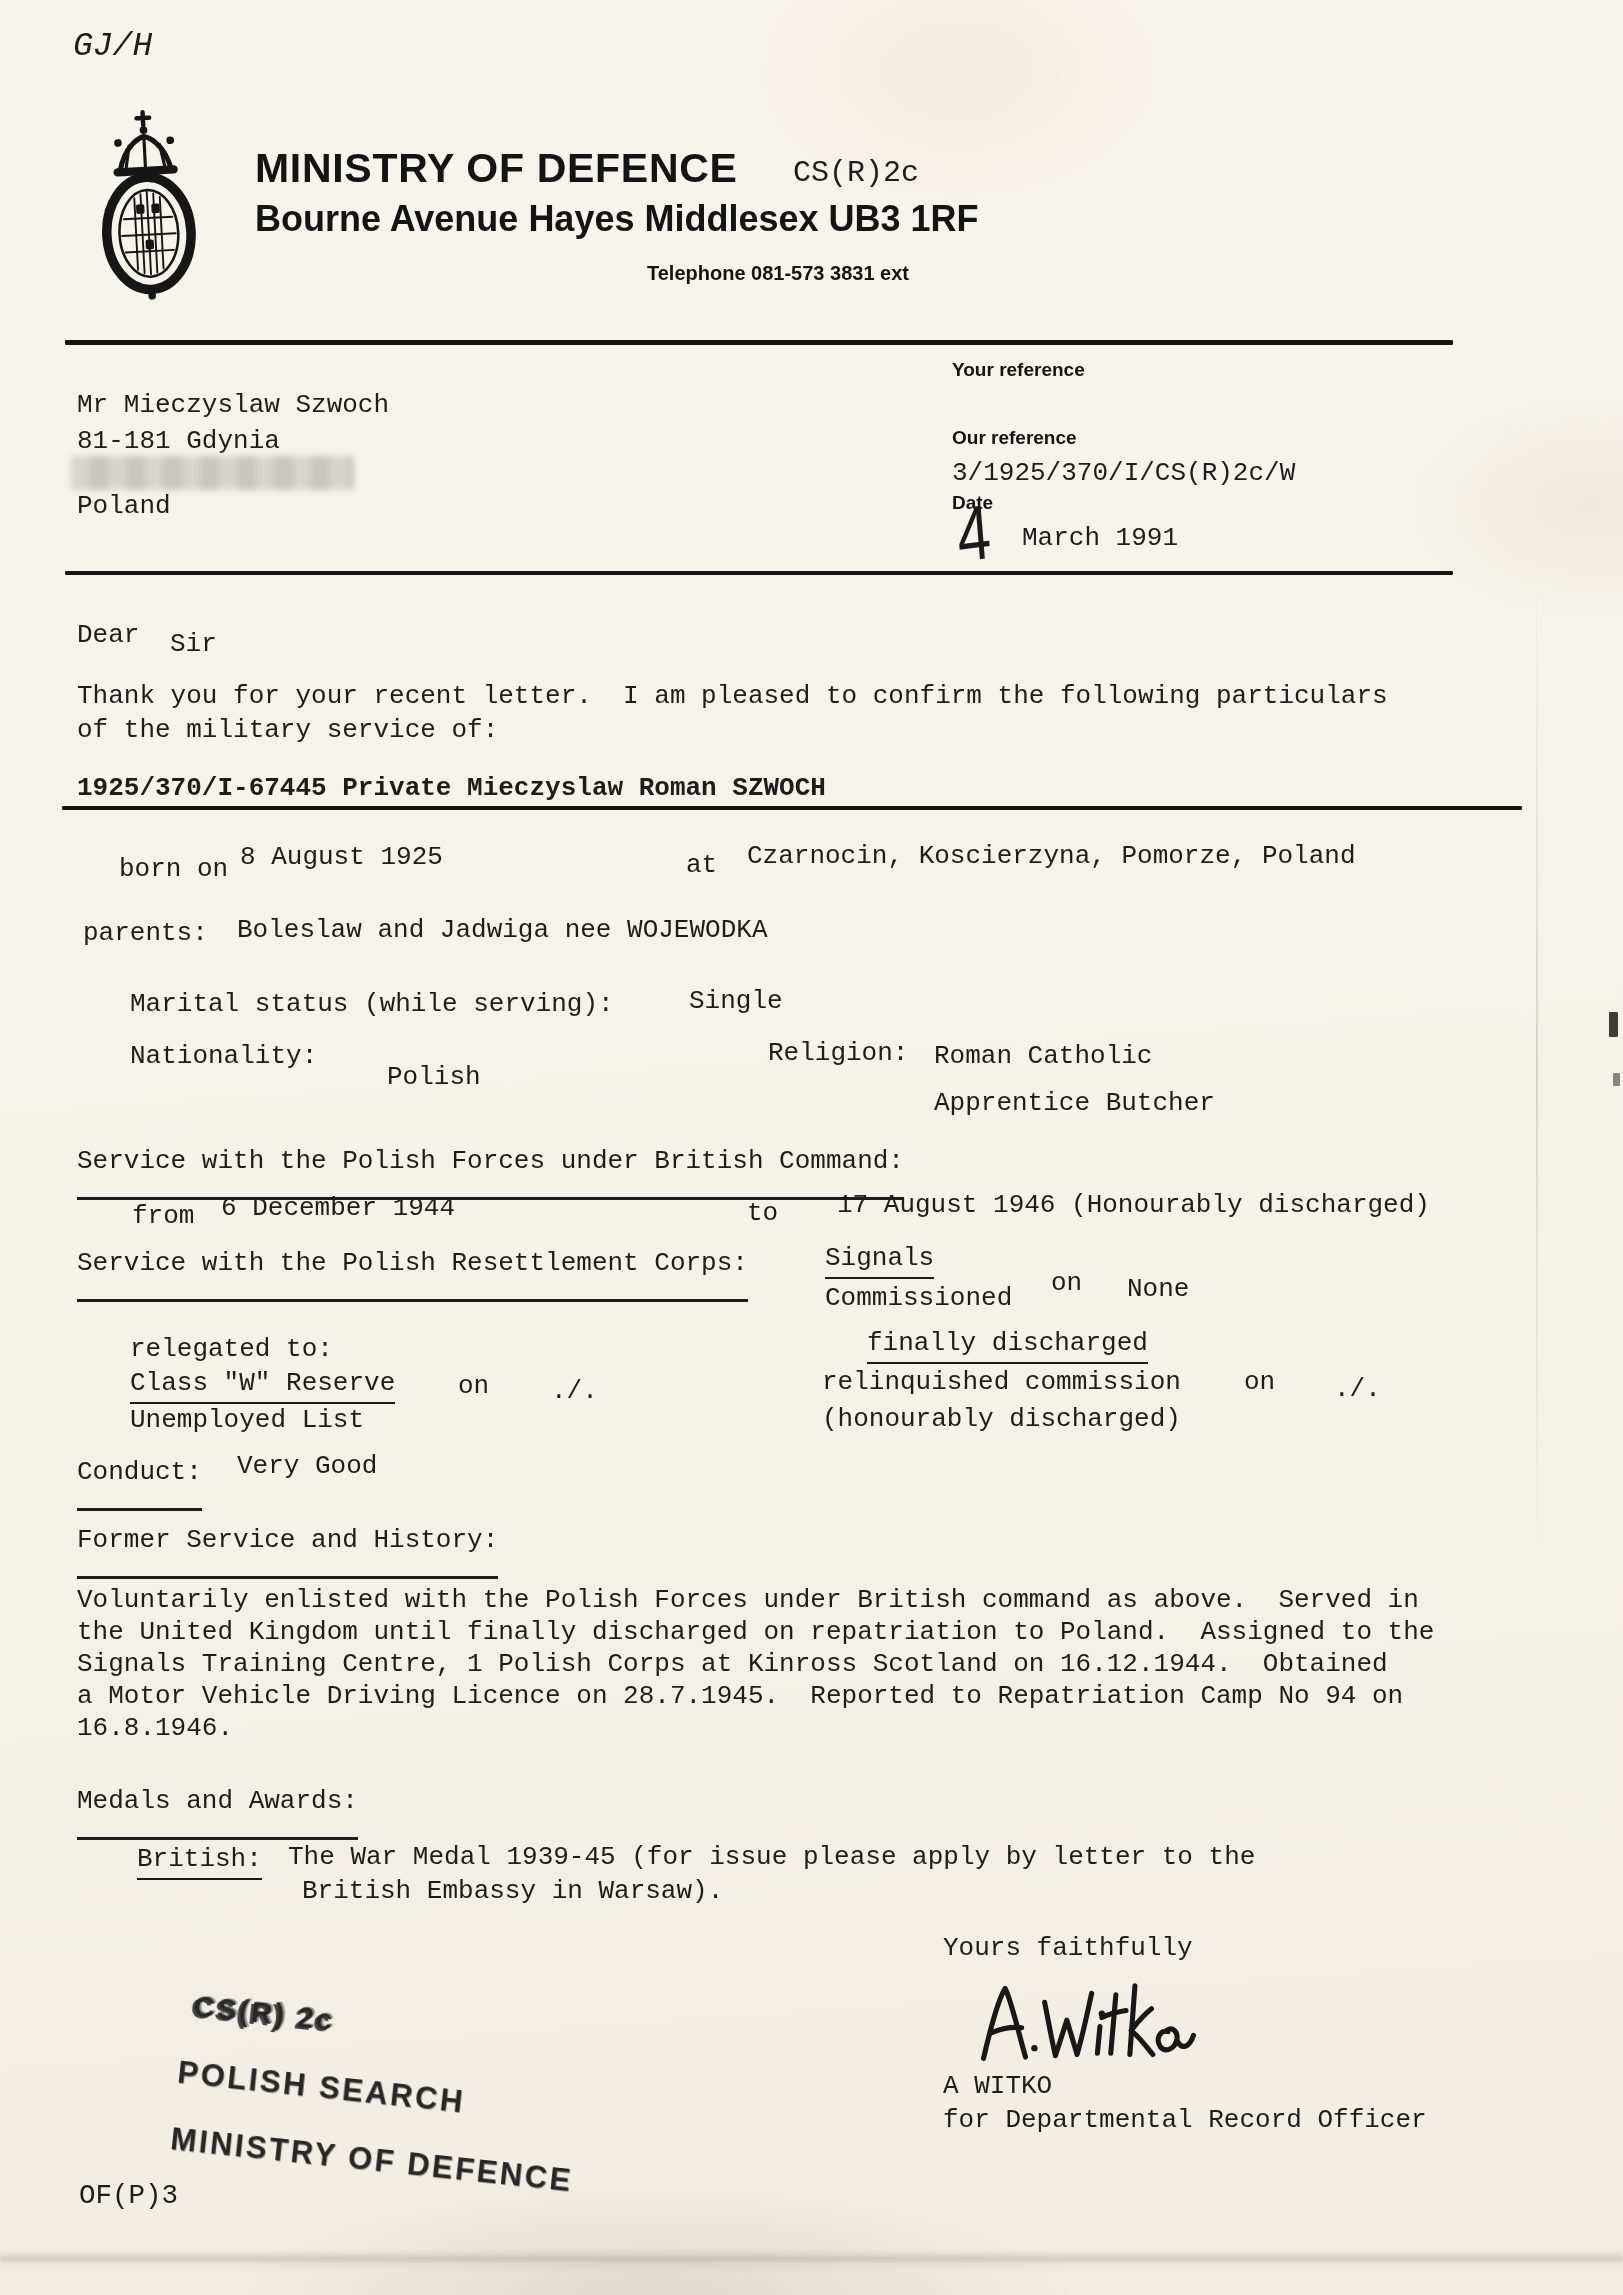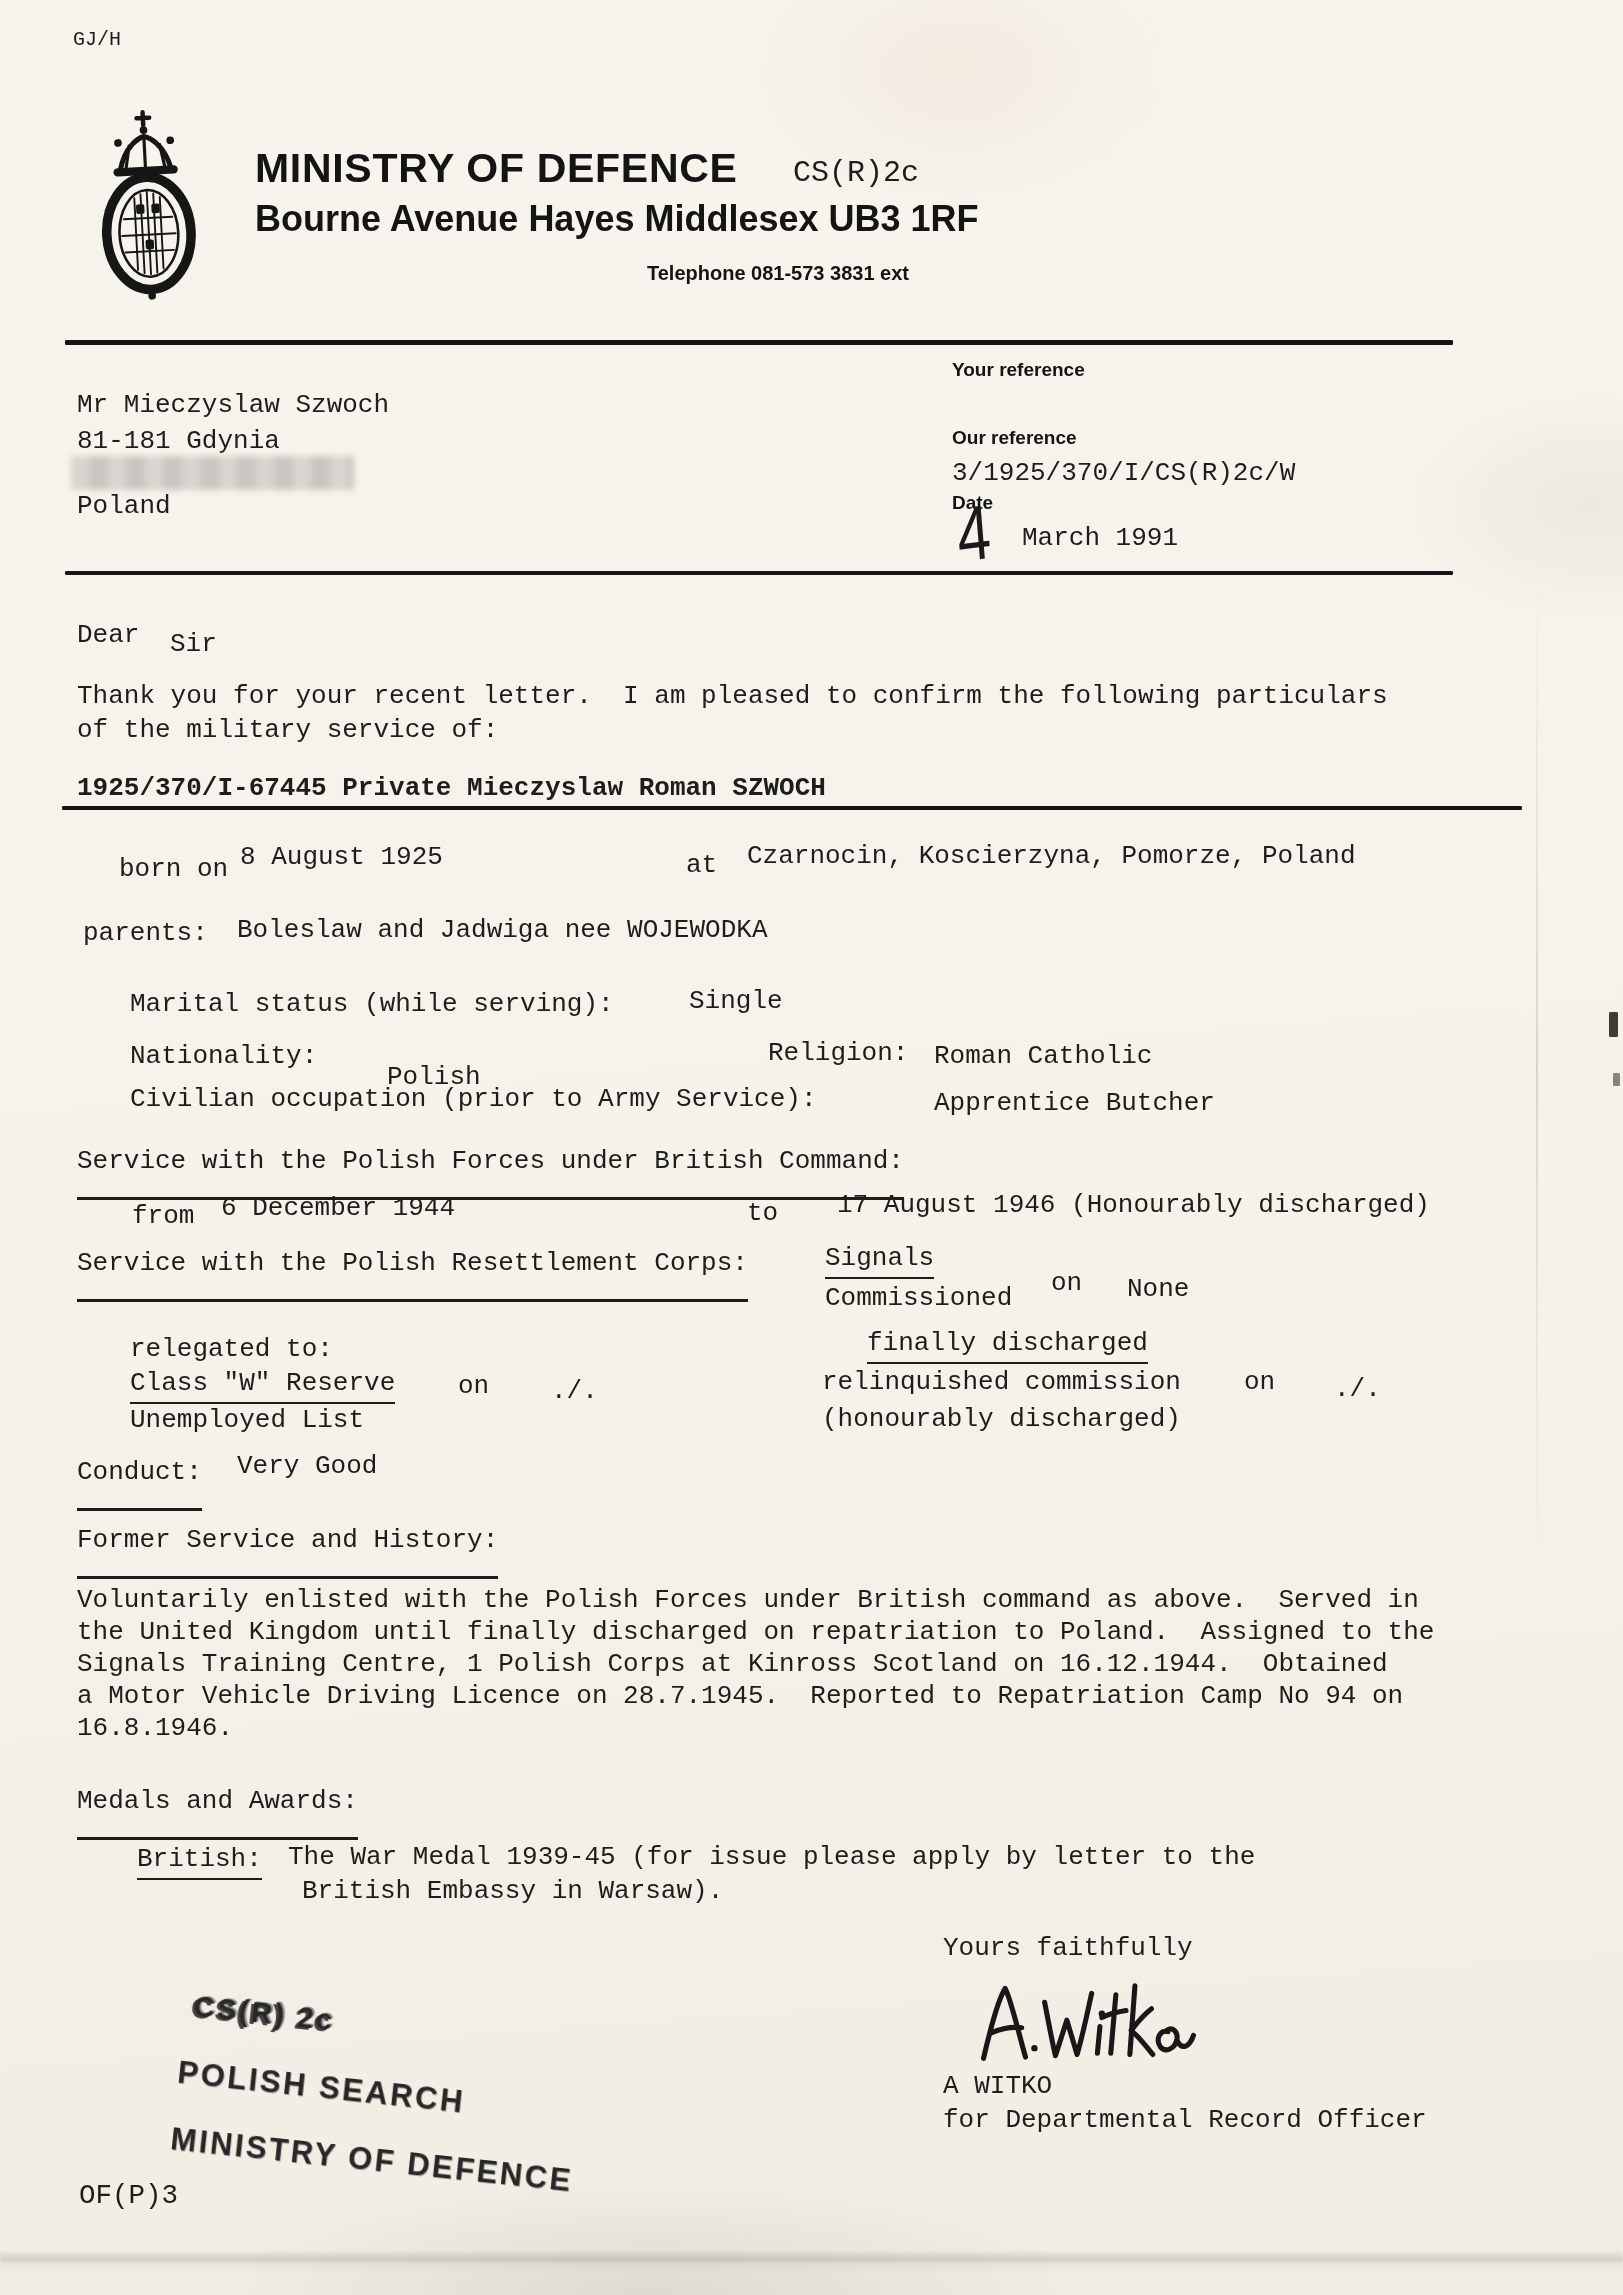--- a/index.html
+++ b/index.html
@@ -35,21 +35,21 @@
   .fold{position:absolute;background:linear-gradient(180deg,transparent,rgba(90,80,60,.18),transparent);}
   .crease{position:absolute;left:0;width:1623px;height:22px;
     background:linear-gradient(180deg,transparent,rgba(70,62,50,.18) 45%,rgba(70,62,50,.05) 60%,transparent);filter:blur(1.3px);}
   svg{display:block;}
 </style>
 </head>
 <body>
 
 <div class="page">
 
-  <div class="m" style="left:73px;top:27.5px;font-size:20px;">GJ/H</div>
+  <div class="m" style="left:73px;top:27.5px;font-size:33px;font-style:italic;">GJ/H</div>
 
   <div style="position:absolute;left:81px;top:106px;transform:rotate(-3deg);">
     <svg width="134" height="196" viewBox="0 0 210 300" aria-hidden="true">
       <g stroke="#161616" fill="none" stroke-linecap="round">
         <path d="M104,6 v20 M94,15 h20" stroke-width="7"></path>
         <path d="M64,96 C74,56 96,46 104,44 C112,46 134,56 144,96" stroke-width="8"></path>
         <path d="M104,44 v50" stroke-width="5"></path>
         <path d="M80,58 L73,96 M128,58 L135,96" stroke-width="5"></path>
         <path d="M60,98 h88" stroke-width="13"></path>
         <circle cx="63" cy="52" r="6" fill="#161616" stroke="none"></circle>
@@ -106,21 +106,20 @@
   <div class="m" style="left:237px;top:916px;">Boleslaw and Jadwiga nee WOJEWODKA</div>
 
   <div class="m" style="left:130px;top:990px;">Marital status (while serving):</div>
   <div class="m" style="left:689px;top:987px;">Single</div>
 
   <div class="m" style="left:130px;top:1042px;">Nationality:</div>
   <div class="m" style="left:387px;top:1063px;">Polish</div>
   <div class="m" style="left:768px;top:1039px;">Religion:</div>
   <div class="m" style="left:934px;top:1042px;">Roman Catholic</div>
 
-  <div class="m" style="left:130px;top:1085px;">Civilian occupation (prior to Army Service):</div>
   <div class="m" style="left:934px;top:1089px;">Apprentice Butcher</div>
 
   <div class="m u" style="left:77px;top:1147px;">Service with the Polish Forces under British Command:</div>
   <div class="m" style="left:132px;top:1202px;">from</div>
   <div class="m" style="left:221px;top:1194px;">6 December 1944</div>
   <div class="m" style="left:747px;top:1199px;">to</div>
   <div class="m" style="left:837px;top:1191px;">17 August 1946 (Honourably discharged)</div>
 
   <div class="m u" style="left:77px;top:1249px;">Service with the Polish Resettlement Corps:</div>
   <div class="m u2" style="left:825px;top:1244px;">Signals</div>

